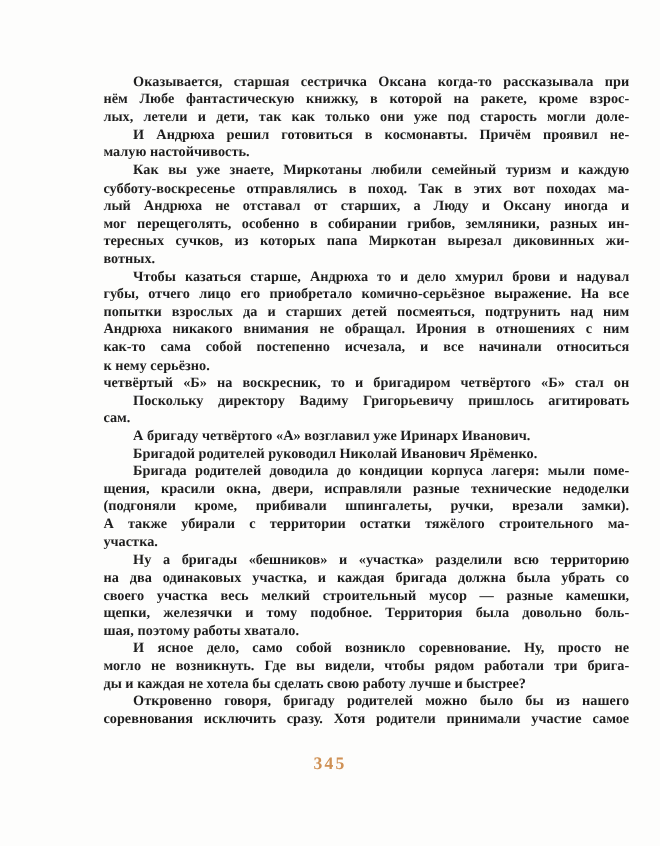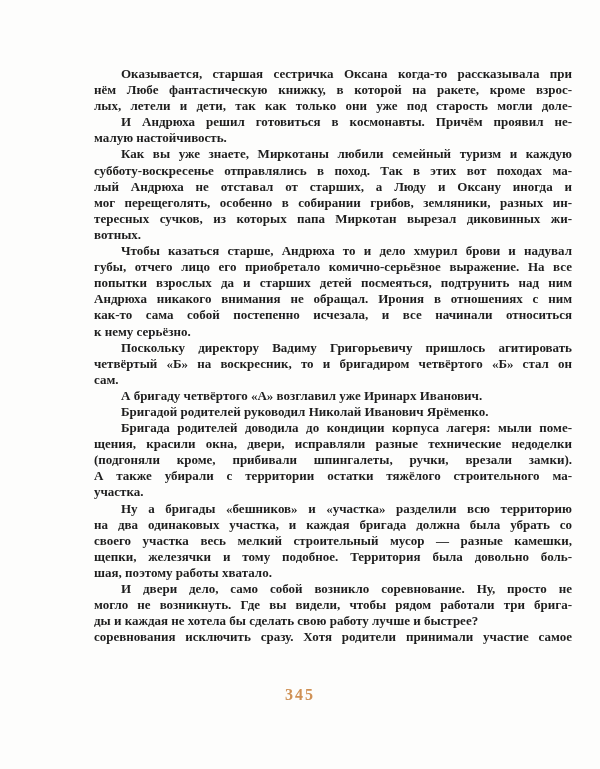--- a/index.html
+++ b/index.html
@@ -62,34 +62,35 @@
       <div class="line">лый Андрюха не отставал от старших, а Люду и Оксану иногда и</div>
       <div class="line">мог перещеголять, особенно в собирании грибов, земляники, разных ин-</div>
       <div class="line">тересных сучков, из которых папа Миркотан вырезал диковинных жи-</div>
       <div class="line end">вотных.</div>
       <div class="line indent">Чтобы казаться старше, Андрюха то и дело хмурил брови и надувал</div>
       <div class="line">губы, отчего лицо его приобретало комично-серьёзное выражение. На все</div>
       <div class="line">попытки взрослых да и старших детей посмеяться, подтрунить над ним</div>
       <div class="line">Андрюха никакого внимания не обращал. Ирония в отношениях с ним</div>
       <div class="line">как-то сама собой постепенно исчезала, и все начинали относиться</div>
       <div class="line end">к нему серьёзно.</div>
+      <div class="line">четвёртый «Б» на воскресник, то и бригадиром четвёртого «Б» стал он</div>
       <div class="line indent">Поскольку директору Вадиму Григорьевичу пришлось агитировать</div>
-      <div class="line">четвёртый «Б» на воскресник, то и бригадиром четвёртого «Б» стал он</div>
       <div class="line end">сам.</div>
       <div class="line indent end">А бригаду четвёртого «А» возглавил уже Иринарх Иванович.</div>
       <div class="line indent end">Бригадой родителей руководил Николай Иванович Ярёменко.</div>
       <div class="line indent">Бригада родителей доводила до кондиции корпуса лагеря: мыли поме-</div>
       <div class="line">щения, красили окна, двери, исправляли разные технические недоделки</div>
       <div class="line">(подгоняли кроме, прибивали шпингалеты, ручки, врезали замки).</div>
       <div class="line">А также убирали с территории остатки тяжёлого строительного ма-</div>
       <div class="line end">участка.</div>
       <div class="line indent">Ну а бригады «бешников» и «участка» разделили всю территорию</div>
       <div class="line">на два одинаковых участка, и каждая бригада должна была убрать со</div>
       <div class="line">своего участка весь мелкий строительный мусор — разные камешки,</div>
       <div class="line">щепки, железячки и тому подобное. Территория была довольно боль-</div>
       <div class="line end">шая, поэтому работы хватало.</div>
-      <div class="line indent">И двери дело, само собой возникло соревнование. Ну, просто не</div>
+      <div class="line indent">И ясное дело, само собой возникло соревнование. Ну, просто не</div>
       <div class="line">могло не возникнуть. Где вы видели, чтобы рядом работали три брига-</div>
       <div class="line end">ды и каждая не хотела бы сделать свою работу лучше и быстрее?</div>
+      <div class="line indent">Откровенно говоря, бригаду родителей можно было бы из нашего</div>
       <div class="line">соревнования исключить сразу. Хотя родители принимали участие самое</div>
     </div>
   <div class="page-number" style="color: rgb(207, 145, 85);">345</div>
 </div>
 
 </body></html>

